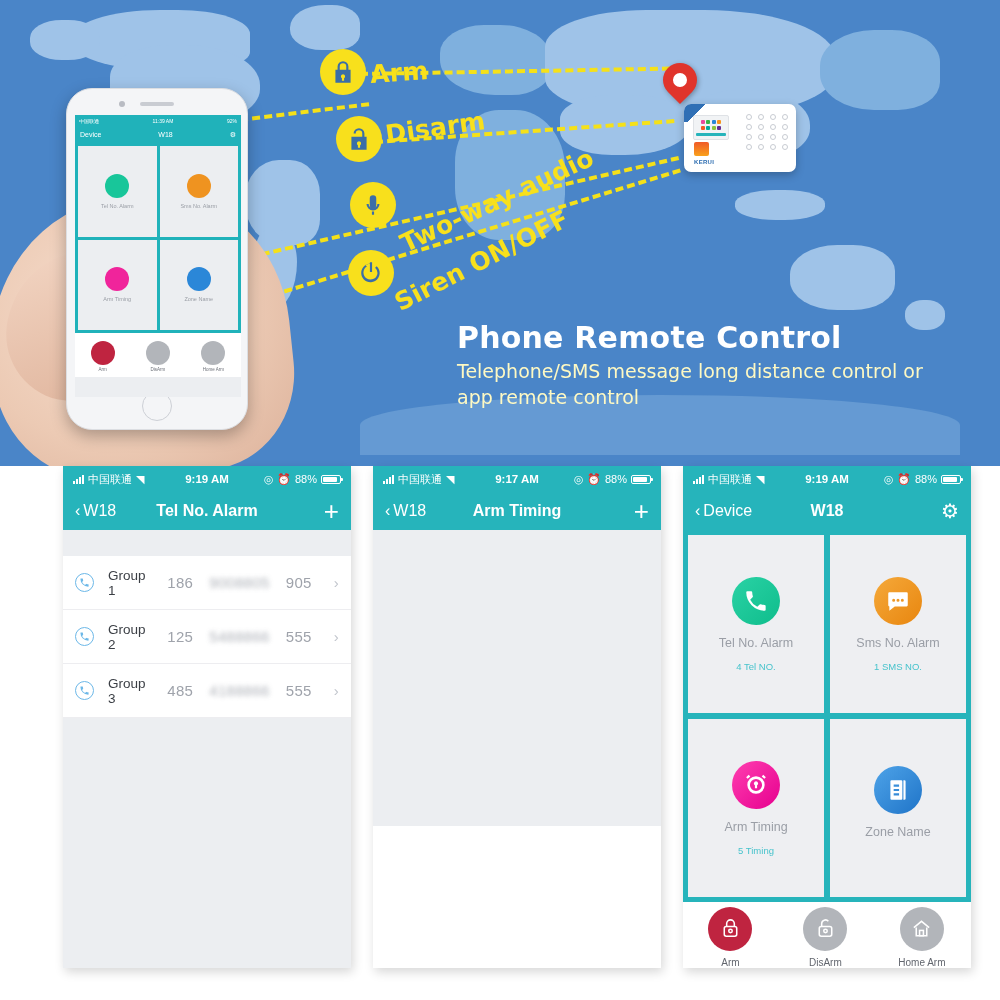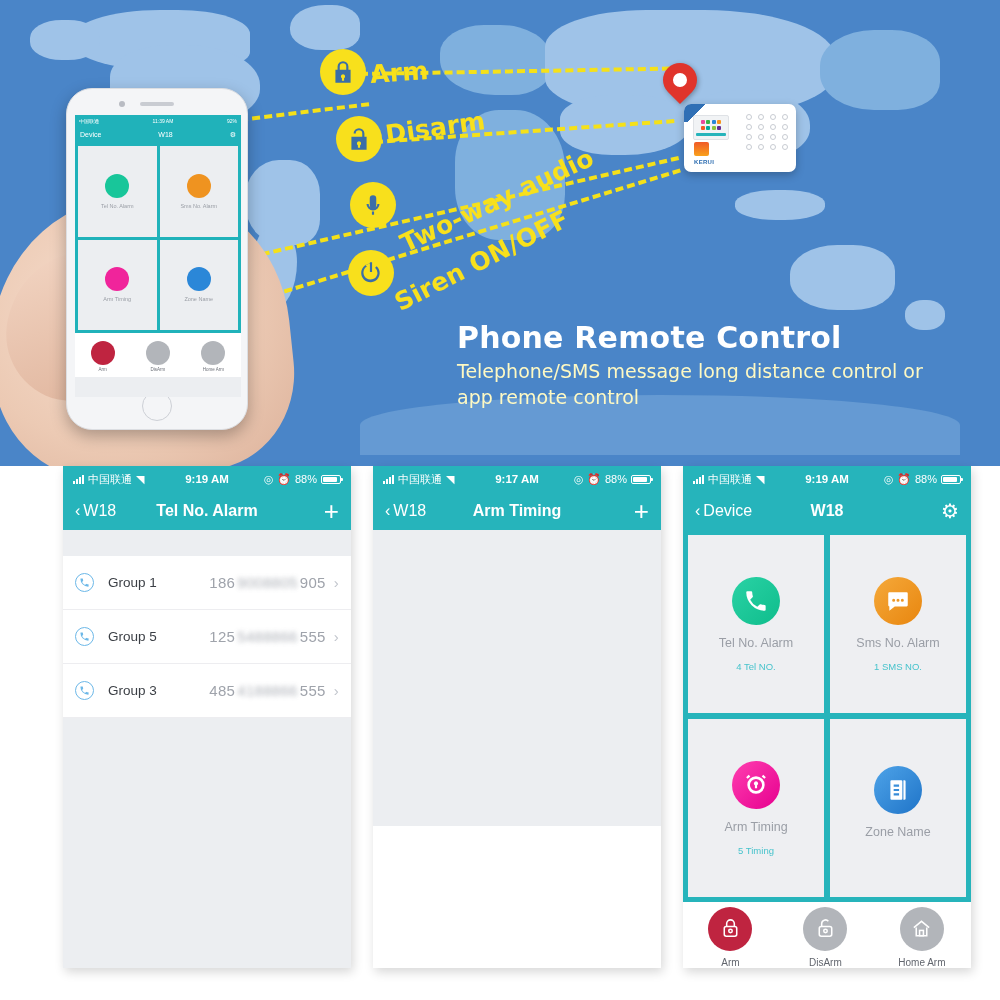--- a/index.html
+++ b/index.html
@@ -192,21 +192,21 @@
     padding: 0 12px; border-bottom: 1px solid #ededf0; gap: 14px;
   }
   .row-ico {
     width: 19px; height: 19px; border-radius: 50%; border: 1.3px solid #6cb8e8;
     display: flex; align-items: center; justify-content: center; flex: none;
   }
   .row-ico svg { width: 11px; height: 11px; fill: #6cb8e8; }
   .row-label { font-size: 13.5px; color: #3b3f45; }
   .row-val {
     margin-left: auto; font-size: 15px; color: #9fa3ab; letter-spacing: .3px;
-    display: flex; align-items: center; gap: 2px; text-align: center;
+    display: flex; align-items: center; gap: 16px; text-align: center;
   }
   .blurseg { filter: blur(2.6px); opacity: .85; }
   .chev { color: #c2c6cd; font-size: 15px; margin-left: 6px; }
   .fill { background: #eceef1; flex: 1; }
 
   
   .tim-item { background: #fff; padding: 12px 14px 8px; border-bottom: 1px solid #ededf0; }
   .tim-times { display: flex; justify-content: space-around; align-items: baseline; }
   .tim-t { font-size: 27px; color: #2b2f35; font-weight: 300; letter-spacing: .5px; }
   .tim-sfx { font-size: 8px; color: #4a4e55; }
@@ -446,21 +446,21 @@
       <span>905</span>
       <span class="chev">›</span>
     </span>
   </div>
   <div class="row">
     <span class="row-ico">
         <svg viewBox="0 0 24 24">
           <path d="M6.6 10.8a15 15 0 006.6 6.6l2.2-2.2a1 1 0 011-.2 11 11 0 003.5.6 1 1 0 011 1V20a1 1 0 01-1 1A17 17 0 013 4a1 1 0 011-1h3.5a1 1 0 011 1 11 11 0 00.6 3.5 1 1 0 01-.3 1l-2.2 2.3z"></path>
         </svg>
       </span>
-    <span class="row-label">Group 5</span>
+    <span class="row-label">Group 2</span>
     <span class="row-val">
       <span>125</span>
       <span class="blurseg">5488866</span>
       <span>555</span>
       <span class="chev">›</span>
     </span>
   </div>
   <div class="row">
     <span class="row-ico">
         <svg viewBox="0 0 24 24">

